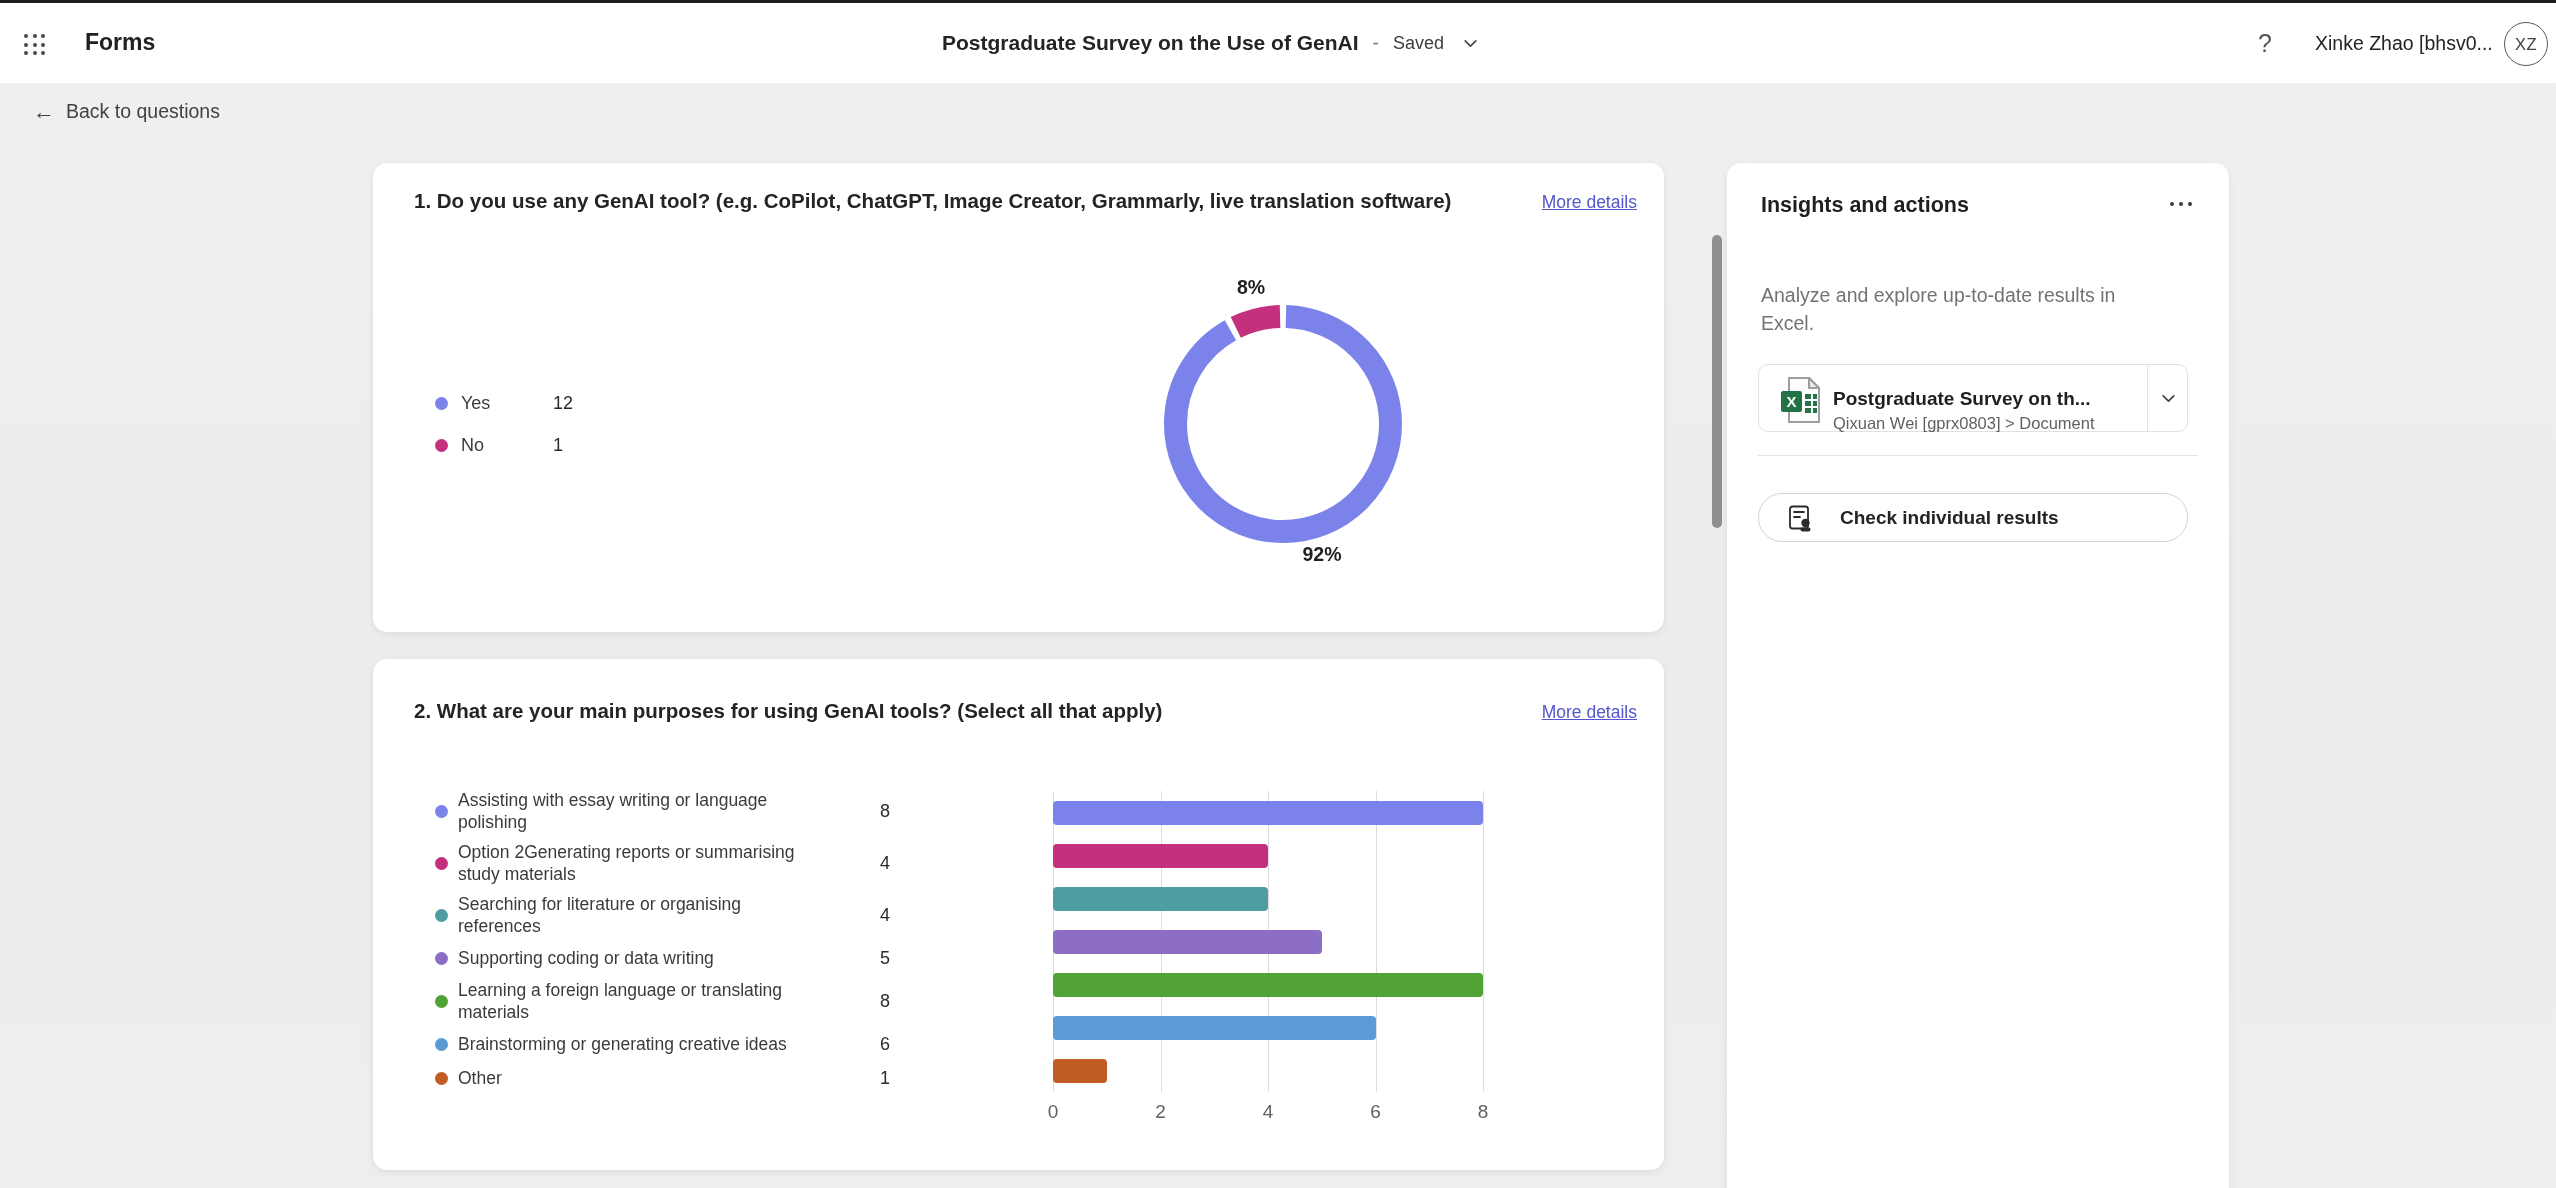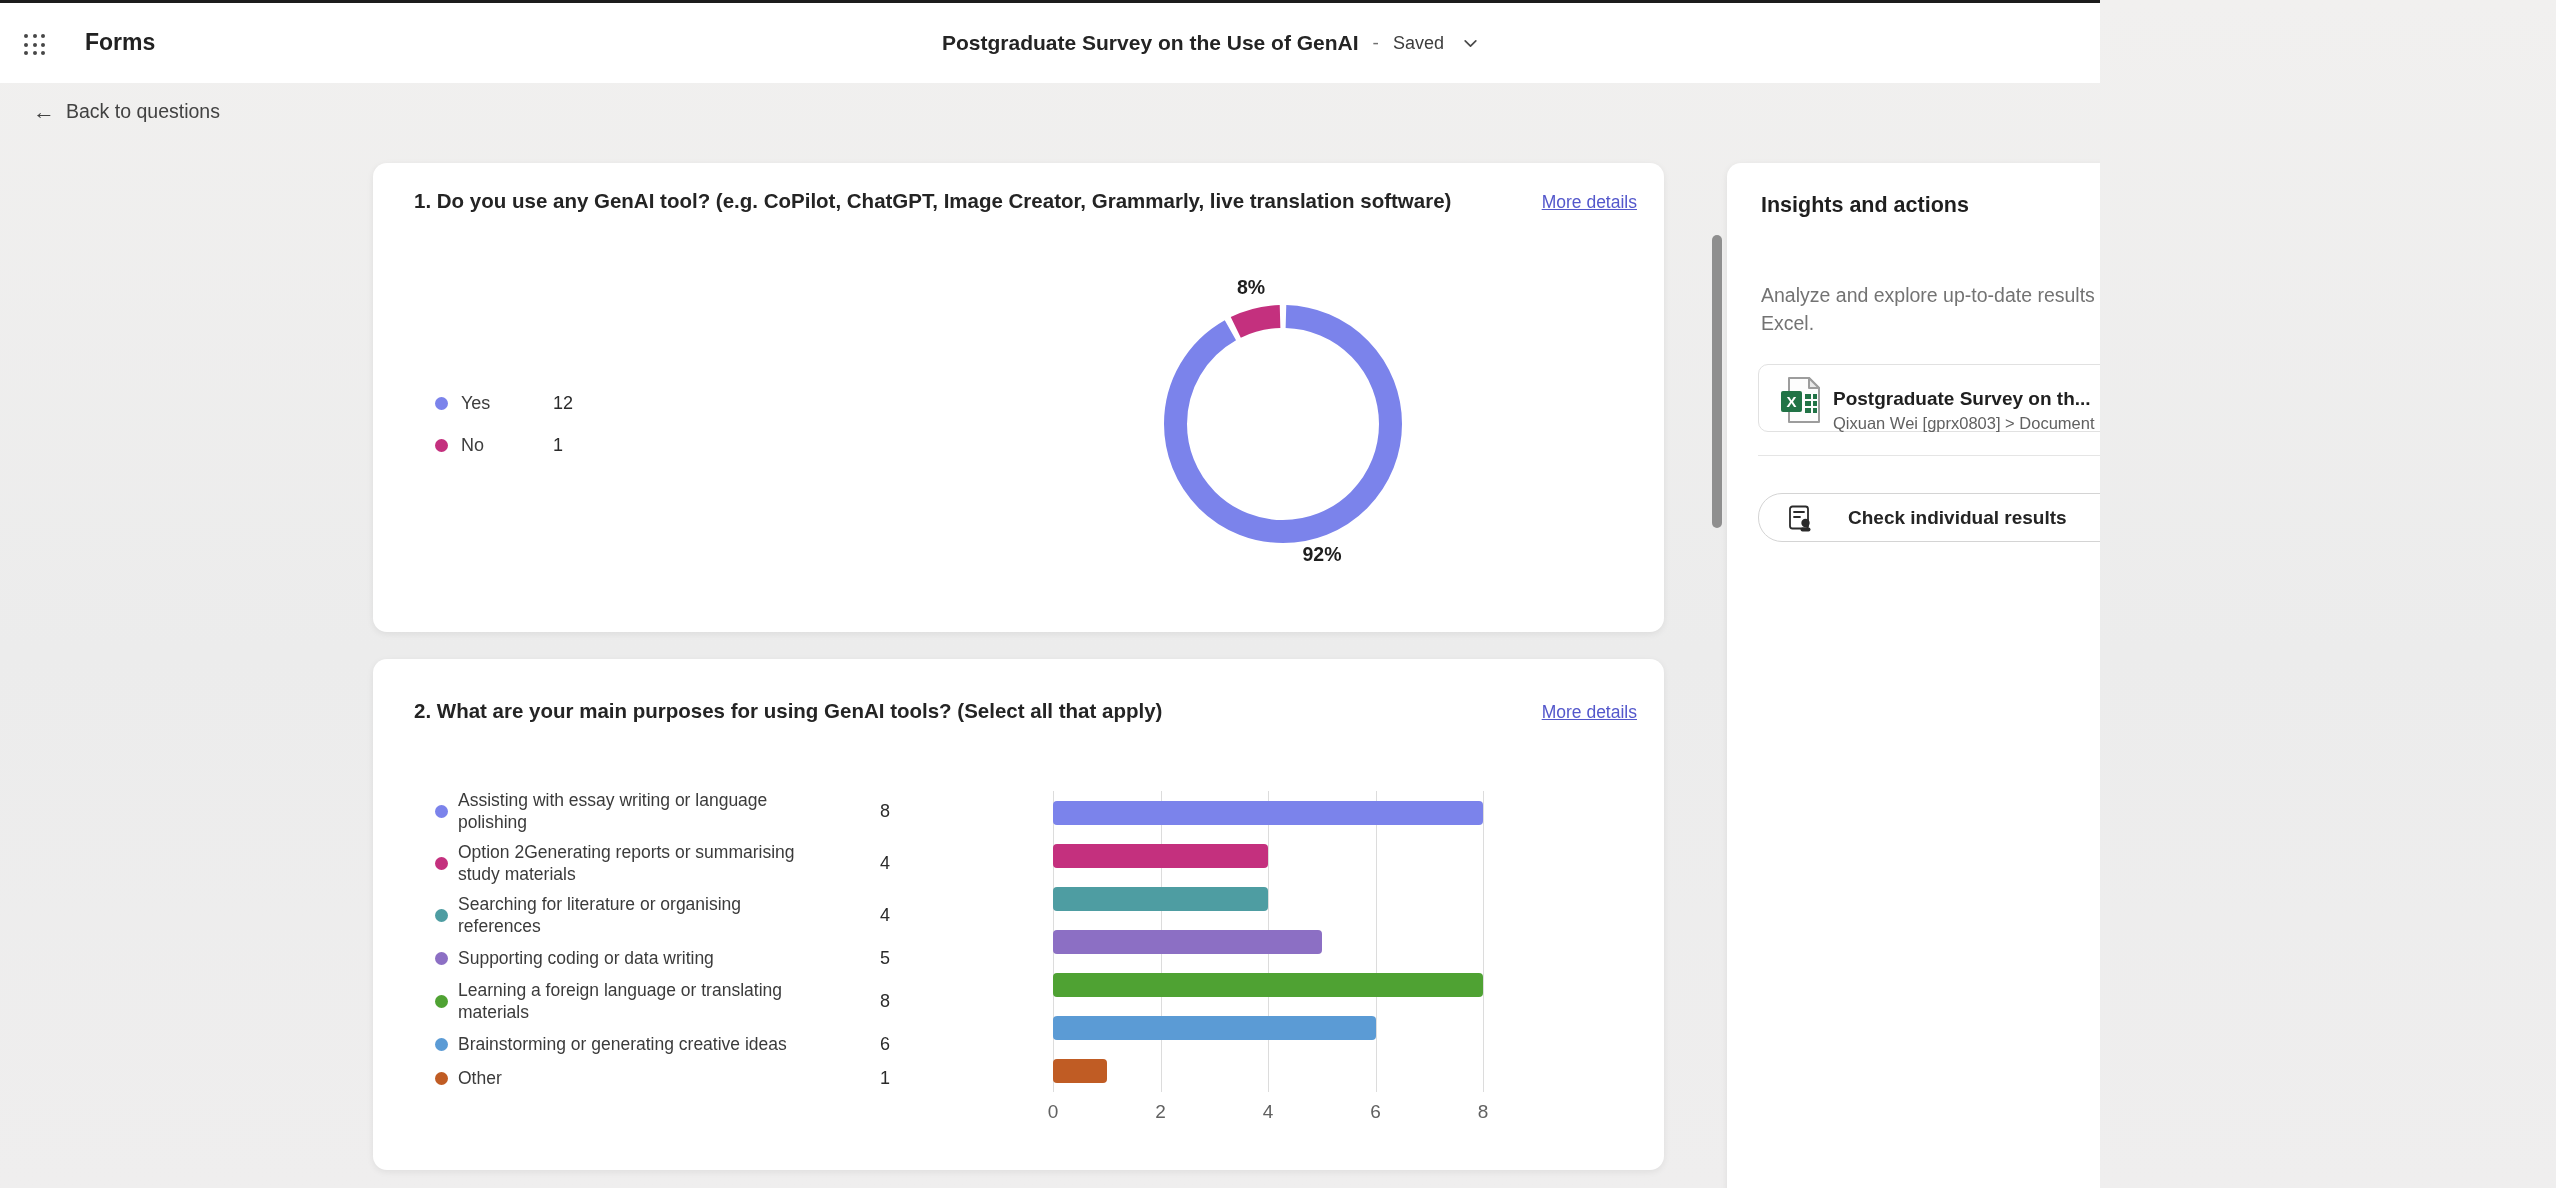--- a/index.html
+++ b/index.html
@@ -2,21 +2,21 @@
 <html><head>
 <meta charset="utf-8">
 <style>
   * { margin:0; padding:0; box-sizing:border-box; }
   html,body { width:2556px; height:1188px; overflow:hidden; }
   body {
     font-family:"Liberation Sans","DejaVu Sans",sans-serif;
     background:linear-gradient(180deg,#f1f0ef 0%, #ececec 55%, #efeeee 100%);
     color:#242424;
   }
-  .stage { position:relative; width:2100px; height:1188px; overflow:hidden; }
+  .stage { position:relative; width:2556px; height:1188px; overflow:hidden; }
 
   
   .top-strip { position:absolute; left:0; top:0; width:100%; height:3px; background:#1c1c1c; }
   .topbar {
     position:absolute; left:0; top:3px; width:100%; height:80px; background:#ffffff;
     display:flex; align-items:center;
   }
   .waffle { position:absolute; left:24px; top:31px; width:21px; height:21px;
     display:grid; grid-template-columns:repeat(3,4px); grid-template-rows:repeat(3,4px); gap:4.5px; cursor:pointer; }
   .waffle i { width:4px; height:4px; border-radius:50%; background:#474747; }
@@ -95,21 +95,21 @@
     border:1px solid #e1e1e1; border-radius:10px; cursor:pointer; }
   .excel-icon { position:absolute; left:20px; top:11px; }
   .excel-texts { position:absolute; left:74px; top:23px; width:292px; }
   .excel-title { font-size:19px; font-weight:700; color:#1f1f1f; white-space:nowrap; overflow:hidden; }
   .excel-sub { margin-top:4px; font-size:16.5px; color:#616161; white-space:nowrap; overflow:hidden; }
   .excel-divider { position:absolute; left:388px; top:0; width:1px; height:66px; background:#e4e4e4; }
   .excel-chev { position:absolute; left:389px; top:0; width:40px; height:66px;
     display:flex; align-items:center; justify-content:center; cursor:pointer; }
   .panel-divider { position:absolute; left:31px; top:292px; width:440px; height:1px; background:#e5e5e5; }
   .check-btn { position:absolute; left:31px; top:330px; width:430px; height:49px; background:#fff;
-    border:1px solid #d4d4d4; border-radius:24px; display:flex; align-items:center; padding-left:28px; gap:35px; cursor:pointer; }
+    border:1px solid #d4d4d4; border-radius:24px; display:flex; align-items:center; padding-left:28px; gap:27px; cursor:pointer; }
   .check-label { font-size:19px; font-weight:600; color:#242424; }
 </style>
 </head>
 <body>
 
 <div class="stage">
 
   <div class="top-strip"></div>
 
   <div class="topbar">

